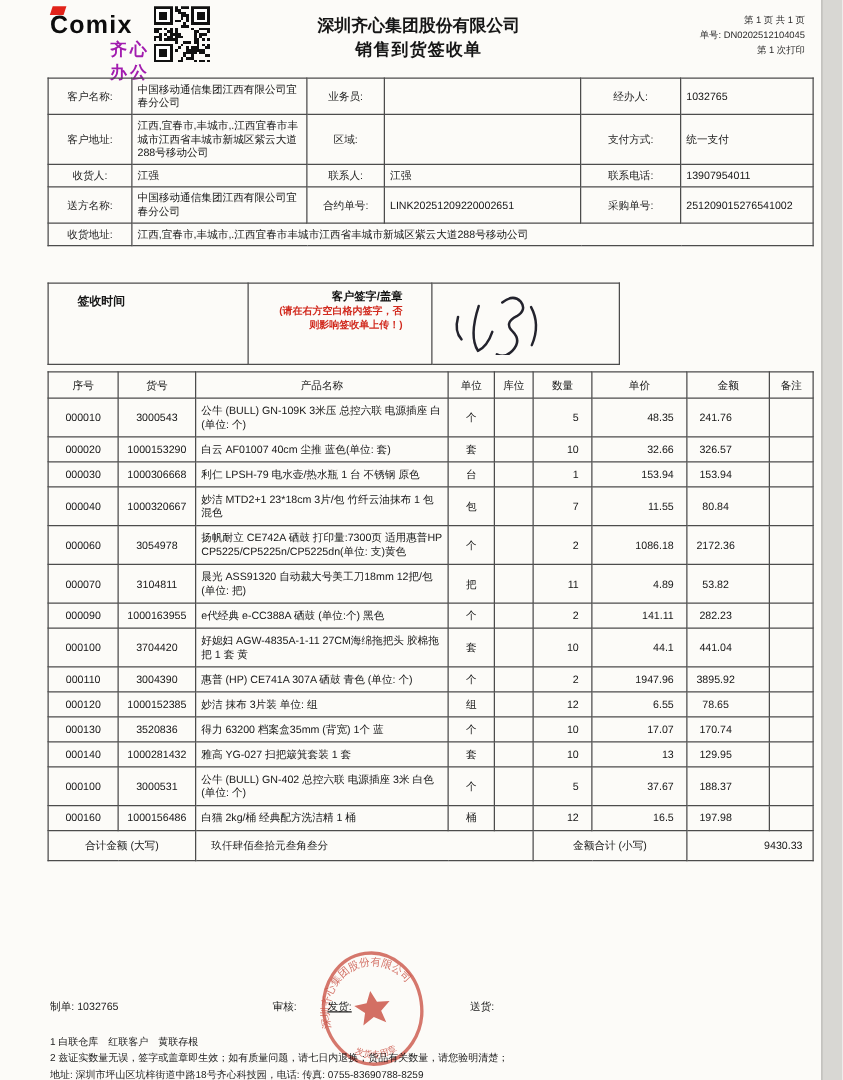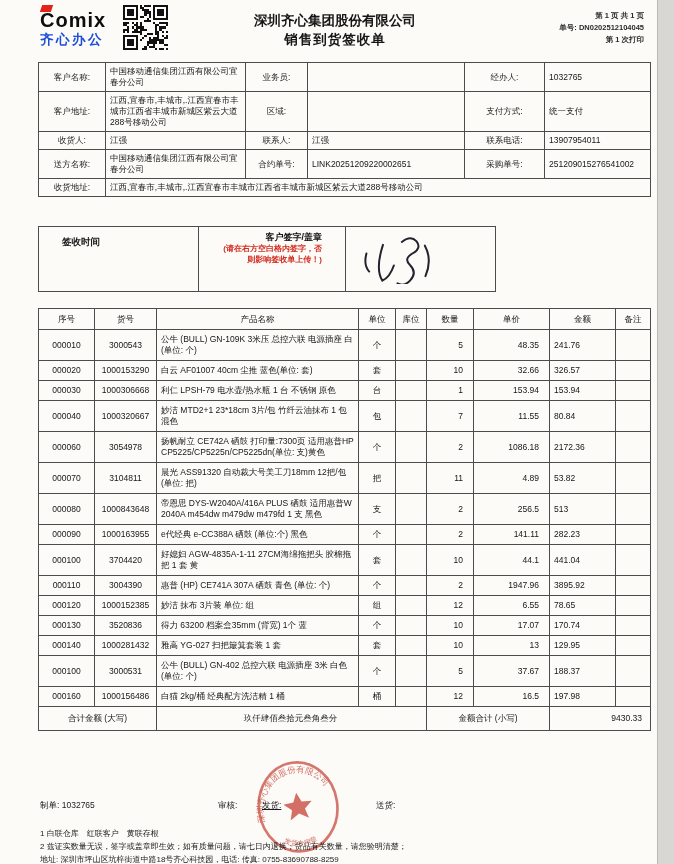--- a/index.html
+++ b/index.html
@@ -6,56 +6,56 @@
   .page{position:relative;width:674px;height:864px;background:#fcfbf8;overflow:hidden;
         font-family:"Liberation Sans","DejaVu Sans",sans-serif;color:#161616;}
   .scan-strip{position:absolute;right:0;top:0;width:16px;height:100%;
         background:#d8d7d3;border-left:1px solid #bab9b5;}
 
   
   .logo{position:absolute;left:40px;top:10px;width:90px;}
   .logo-mark{position:absolute;left:1px;top:-5px;width:11px;height:7px;
         background:#e2231a;transform:skewX(-18deg);}
   .logo-text{font-size:20px;font-weight:800;letter-spacing:1px;color:#0d0d0d;line-height:20px;}
-  .logo-sub{font-size:13.5px;font-weight:700;letter-spacing:2.5px;color:#1d4ed8;margin-top:1px;}
+  .logo-sub{font-size:13.5px;font-weight:700;letter-spacing:2.5px;color:#a21caf;margin-top:1px;margin-left:48px;}
   .qr{position:absolute;left:123px;top:5px;width:45px;height:45px;}
   .title-block{position:absolute;left:190px;top:11px;width:290px;text-align:center;}
   .title-block .company{font-size:13.5px;font-weight:700;line-height:19px;}
   .title-block .doctitle{font-size:13.5px;font-weight:700;line-height:19px;letter-spacing:1px;}
-  .meta{position:absolute;right:30px;top:10px;text-align:right;font-size:7.5px;line-height:12px;color:#2a2a2a;font-weight:bold;}
+  .meta{position:absolute;right:30px;top:10px;text-align:right;font-size:7.5px;line-height:12px;color:#2a2a2a;}
 
   
   table{border-collapse:collapse;table-layout:fixed;}
   .info-table{position:absolute;left:38px;top:62px;width:612px;}
   .info-table td{border:1px solid #4c4c4c;font-size:8.5px;line-height:11px;
         padding:3px 4px;vertical-align:middle;word-break:break-all;}
   .info-table .lbl{text-align:center;color:#1f1f1f;}
   .info-table .val{text-align:left;}
 
   .sign-table{position:absolute;left:38px;top:226px;width:457px;}
   .sign-table td{border:1px solid #4c4c4c;vertical-align:top;height:56px;padding:4px 23px;}
   .sign-time{font-size:9.5px;font-weight:700;}
   .sign-label-cell{text-align:right;}
   .sign-title{font-size:9px;font-weight:700;color:#111;line-height:12px;}
   .sign-red{font-size:8px;font-weight:700;color:#d12a1e;line-height:11px;}
   .sig-svg{position:absolute;left:352px;top:232px;width:110px;height:52px;z-index:4;}
 
-  .items-table{position:absolute;left:38px;top:308px;width:612px;}
+  .items-table{position:absolute;left:38px;top:297px;width:612px;}
   .items-table th{border:1px solid #4c4c4c;font-size:8.5px;font-weight:400;
         padding:5px 2px;line-height:10px;}
   .items-table td{border:1px solid #4c4c4c;font-size:8.5px;line-height:11px;
         padding:4px 4px;vertical-align:middle;word-break:break-all;}
   .items-table td.c0,.items-table td.c1,.items-table td.c3,.items-table td.c4,.items-table td.c8{text-align:center;}
   .items-table td.c2{text-align:left;}
   .items-table td.c5{text-align:right;padding-right:10px;}
   .items-table td.c6{text-align:right;padding-right:10px;}
-  .items-table td.c7{text-align:left;padding-right:24px;}
+  .items-table td.c7{text-align:center;padding-right:24px;}
   .total-row td{padding:6px 12px;font-size:8.5px;}
   .t-words-label{text-align:center;}
-  .t-words{text-align:center;padding-right:14px !important;}
+  .t-words{text-align:left;padding-right:14px !important;}
   .t-amt-label{text-align:center;}
   .t-amt{text-align:right;padding-right:8px !important;}
 
   
   .foot-row{position:absolute;left:40px;top:800px;width:600px;font-size:8.5px;color:#1c1c1c;}
   .foot-row span{position:absolute;white-space:nowrap;}
   .f-maker{left:0;}
   .f-audit{left:178px;}
   .f-ship{left:222px;text-decoration:underline;}
   .f-deliver{left:336px;}
@@ -381,31 +381,20 @@
           <td class="c1">3104811</td>
           <td class="c2">晨光 ASS91320 自动裁大号美工刀18mm 12把/包 (单位: 把)</td>
           <td class="c3">把</td>
           <td class="c4"></td>
           <td class="c5">11</td>
           <td class="c6">4.89</td>
           <td class="c7">53.82</td>
           <td class="c8"></td>
         </tr>
         <tr>
-          <td class="c0">000080</td>
-          <td class="c1">1000843648</td>
-          <td class="c2">帝恩思 DYS-W2040A/416A PLUS  硒鼓 适用惠普W2040A m454dw m479dw m479fd 1 支 黑色</td>
-          <td class="c3">支</td>
-          <td class="c4"></td>
-          <td class="c5">2</td>
-          <td class="c6">256.5</td>
-          <td class="c7">513</td>
-          <td class="c8"></td>
-        </tr>
-        <tr>
           <td class="c0">000090</td>
           <td class="c1">1000163955</td>
           <td class="c2">e代经典 e-CC388A 硒鼓 (单位:个) 黑色</td>
           <td class="c3">个</td>
           <td class="c4"></td>
           <td class="c5">2</td>
           <td class="c6">141.11</td>
           <td class="c7">282.23</td>
           <td class="c8"></td>
         </tr>

